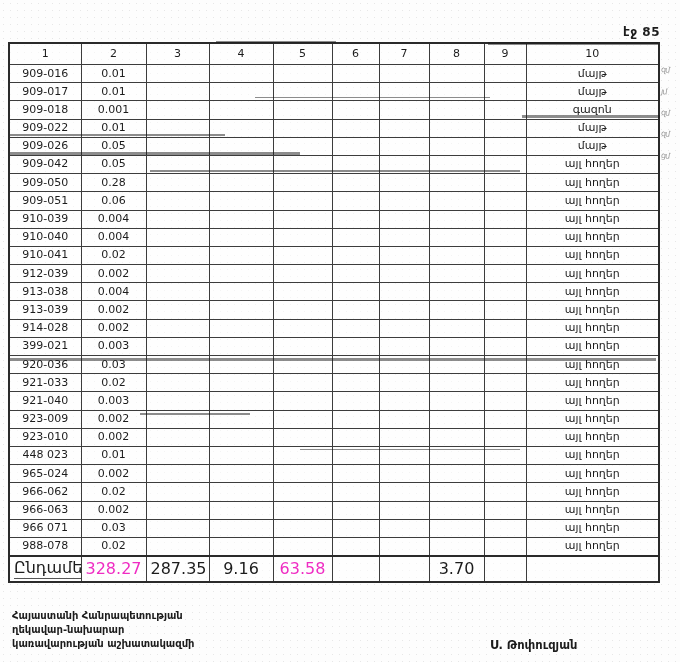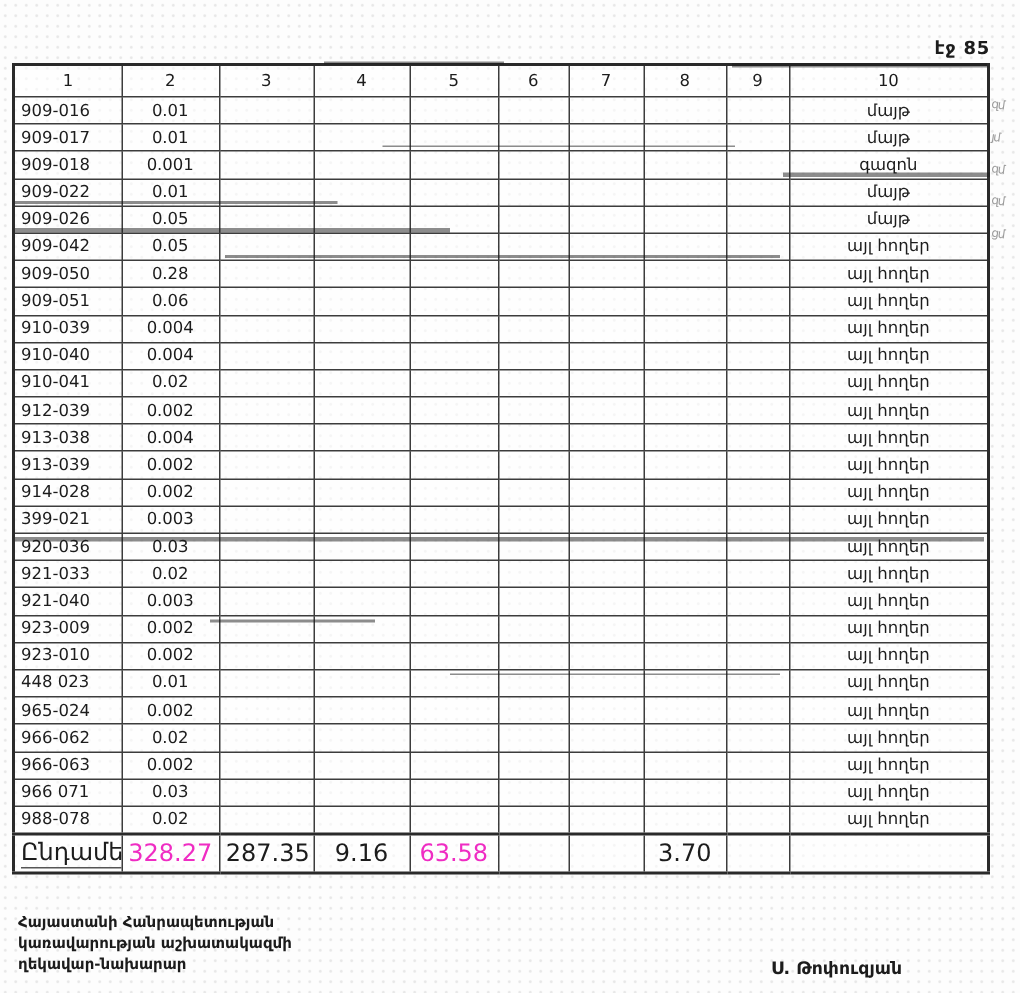--- a/index.html
+++ b/index.html
@@ -20,36 +20,36 @@
     position:absolute;left:8px;top:42px;width:650px;
     border-collapse:collapse;table-layout:fixed;
     border:2px solid #2a2a2a;background:rgba(255,255,255,.55);
   }
   table.doc th,table.doc td{
     border:1px solid #3c3c3c;font-size:11px;padding:0 4px;
     white-space:nowrap;overflow:hidden;line-height:1.1;
   }
   thead th{height:20px;font-weight:normal;text-align:center;border-bottom:2px solid #2f2f2f;}
   tbody td{height:17.2px;}
-  td.code{text-align:left;padding-left:5px;}
+  td.code{text-align:center;padding-left:5px;}
   td.area{text-align:center;}
   td.land{text-align:center;padding-left:5px;}
   tr.totals td{height:24px;font-size:16px;border-top:2px solid #2a2a2a;border-bottom:2px solid #2a2a2a;}
   tr.totals .label{display:inline-block;border-bottom:1px solid #555;padding-bottom:1px;}
   .magenta{color:#ef2cc3;}
   .streak{position:absolute;background:rgba(25,25,25,.5);height:2px;pointer-events:none;}
   .margin-note{
     position:absolute;left:661px;width:18px;font-size:8px;color:#9a9a9a;
     transform:rotate(8deg);letter-spacing:-1px;
   }
   .footer{
     position:absolute;left:12px;top:609px;font-size:10px;font-weight:bold;line-height:14px;
   }
   .signature{
-    position:absolute;left:490px;top:638px;font-size:11.5px;font-weight:bold;margin-left:24px;
+    position:absolute;left:490px;top:638px;font-size:11.5px;font-weight:bold;
   }
 </style>
 </head>
 <body>
 
 <div class="scan-bg"></div>
 
 <div class="page-label">էջ 85</div>
 
 <table class="doc">
@@ -435,17 +435,17 @@
 <div class="streak" style="top:115px;left:522px;width:138px;height:3px;"></div>
 <div class="streak" style="top:134px;left:10px;width:215px;height:2px;"></div>
 <div class="streak" style="top:152px;left:10px;width:290px;height:3px;"></div>
 <div class="streak" style="top:170px;left:150px;width:370px;height:2px;"></div>
 <div class="streak" style="top:358px;left:10px;width:646px;height:3px;"></div>
 <div class="streak" style="top:413px;left:140px;width:110px;height:2px;"></div>
 <div class="streak" style="top:449px;left:300px;width:220px;height:1px;"></div>
 
 <div class="footer">
   <div>Հայաստանի Հանրապետության</div>
+  <div>ղեկավար-նախարար</div>
   <div>կառավարության աշխատակազմի</div>
-  <div>ղեկավար-նախարար</div>
 </div>
 
 <div class="signature">Ս. Թոփուզյան</div>
 
 </body></html>

